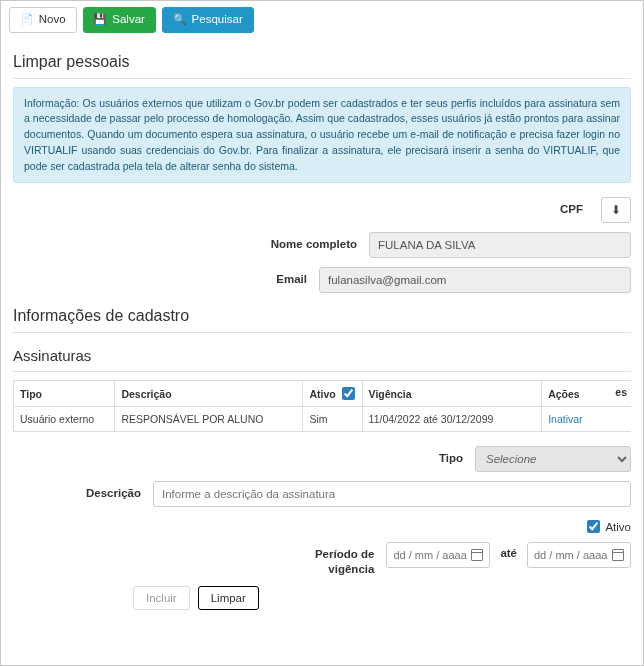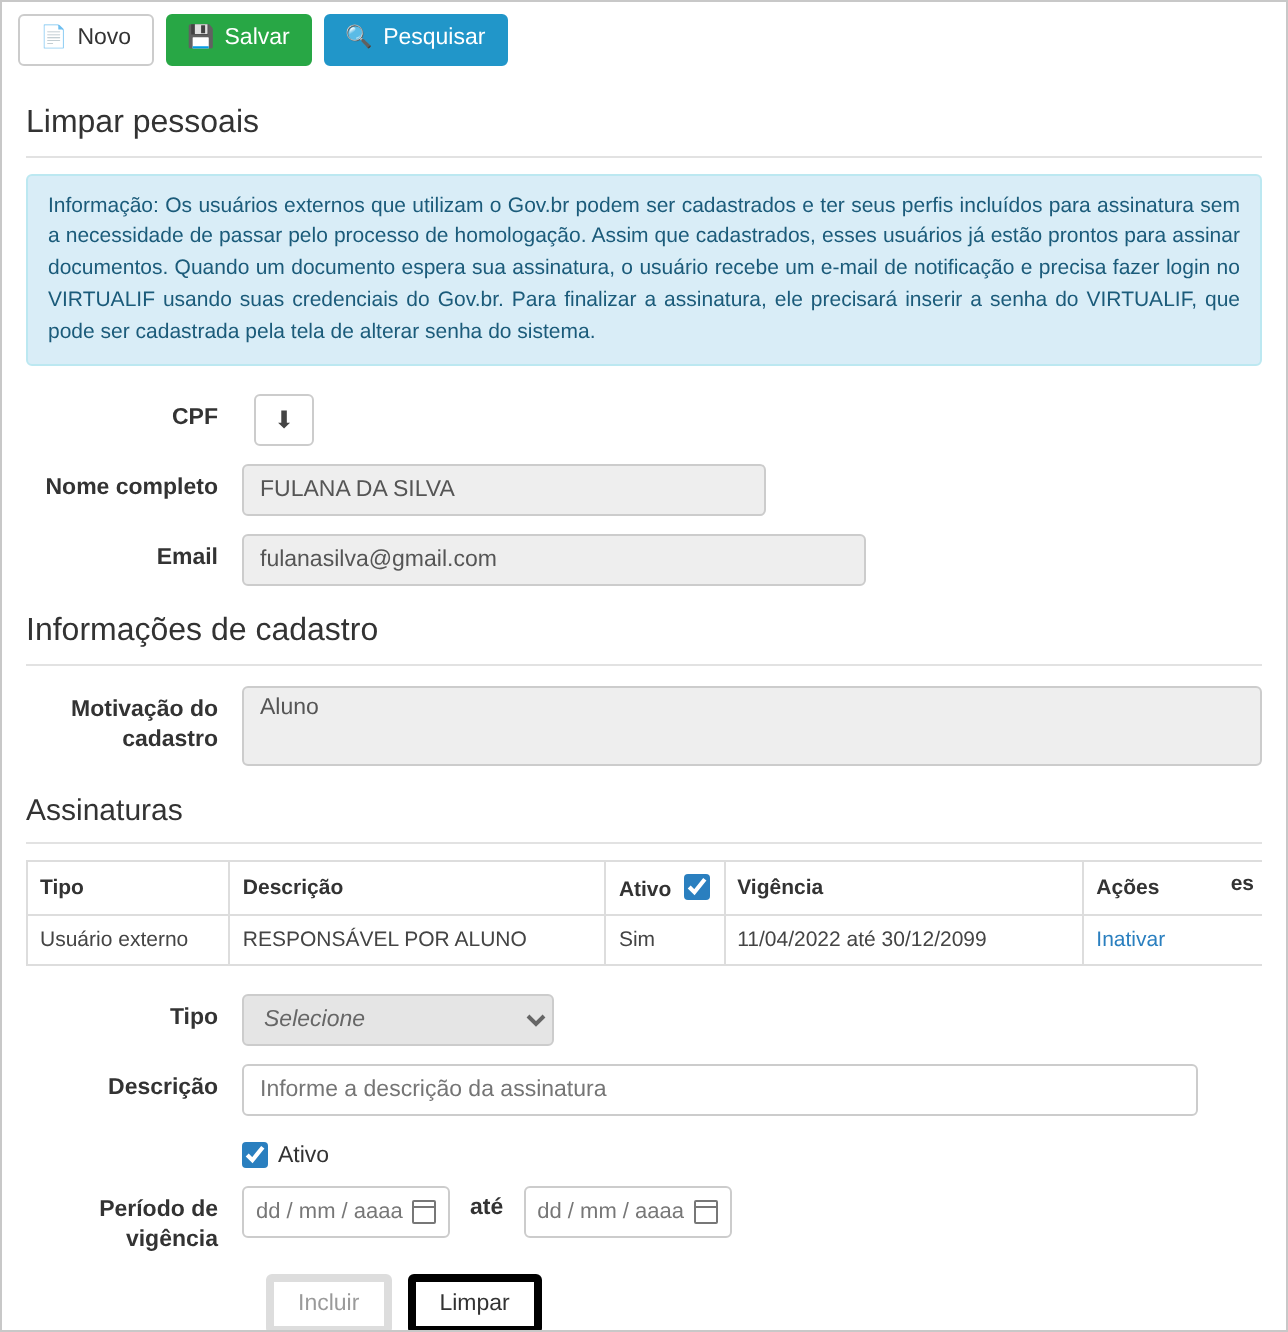--- a/index.html
+++ b/index.html
@@ -79,20 +79,21 @@
     margin: 8px 0 6px 0;
     text-align: justify;
   }
   .alert b { font-weight: normal; }
 
   
   .form-row {
     display: flex;
     align-items: flex-start;
     margin: 0 0 9px 0;
+    justify-content: flex-end;
   }
   .form-label {
     width: 108px;
     min-width: 108px;
     text-align: right;
     padding-right: 12px;
     padding-top: 5px;
     font-size: 11.5px;
     color: #333333;
     font-weight: bold;
@@ -230,21 +231,21 @@
   .chk {
     width: 13px; height: 13px;
     accent-color: #2a7fbf;
     margin: 0;
   }
   .chk-label { font-size: 11.5px; color: #333333; }
   .btn-sm {
     font-size: 11.5px;
     padding: 5px 12px;
     border-radius: 3px;
-    border: 4px solid #000000;
+    border: 1px solid #000000;
     background: #ffffff;
     cursor: pointer;
   }
   .btn-incluir { color: #9a9a9a; border-color: #dddddd; }
   .btn-limpar { color: #333333; }
   .row-gap { margin-left: 120px; display: flex; gap: 8px; }
 </style>
 </head>
 <body>
 
@@ -288,27 +289,20 @@
 
     <div class="form-row">
       <div class="form-label">Email</div>
       <input class="form-control email-input" readonly="" value="fulanasilva@gmail.com" style="">
     </div>
   </div>
 
   <div class="section">
     <div class="section-title">Informações de cadastro</div>
 
-    <div class="form-row" style="margin-top:10px">
-      <div class="form-label">
-        <span>Motivação do</span><br>
-        <span>cadastro</span>
-      </div>
-      <textarea class="textarea" readonly="" style="">Aluno</textarea>
-    </div>
   </div>
 
   <div class="section">
     <div class="section-title sub">Assinaturas</div>
 
     <div class="table-wrap" style="position:relative">
       <table class="sig">
         <thead>
           <tr>
             <th class="col-tipo">Tipo</th>

